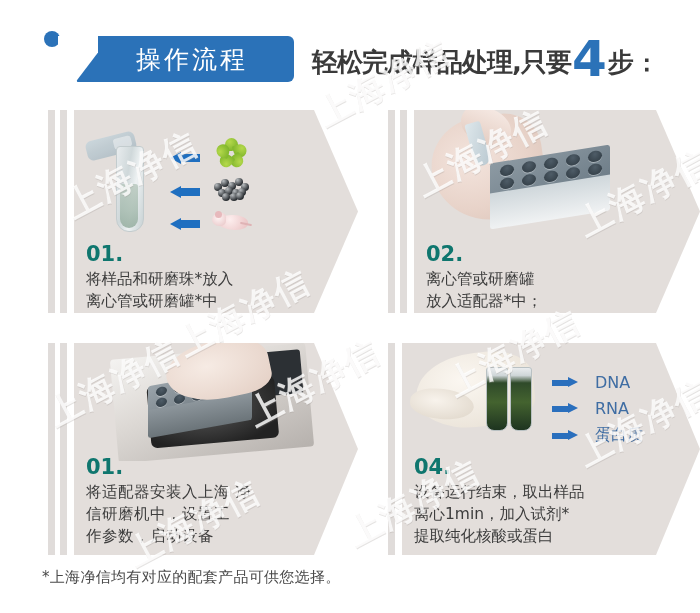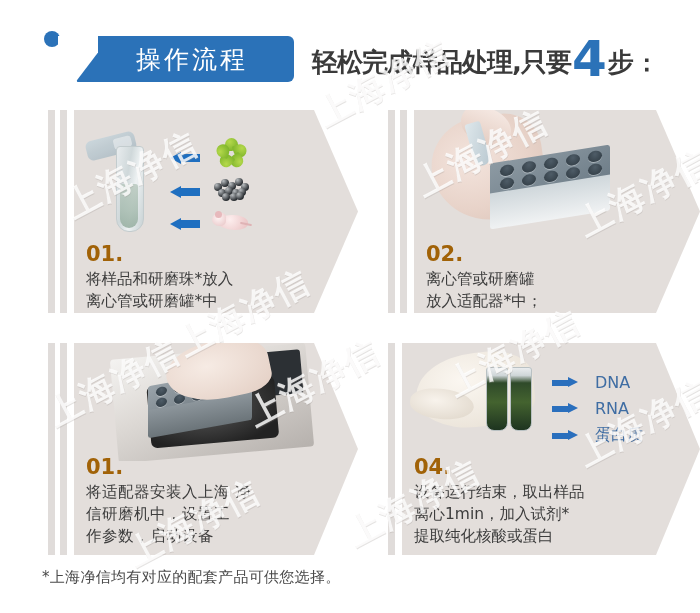--- a/index.html
+++ b/index.html
@@ -69,21 +69,21 @@
   .panel{
     position:absolute;top:0;height:100%;
     background:#e3dedb;
     overflow:hidden;
   }
   .panel.chev{clip-path:polygon(0 0,calc(100% - 44px) 0,100% 50%,calc(100% - 44px) 100%,0 100%);}
 
   .photo{position:absolute;overflow:hidden;}
 
   .num{
-    position:absolute;font-size:21px;font-weight:700;color:#a16207;
+    position:absolute;font-size:21px;font-weight:700;color:#0f766e;
     font-family:"DejaVu Sans","Liberation Sans",sans-serif;letter-spacing:0px;
   }
   .desc{
     position:absolute;font-size:15.5px;color:#3d3d3d;line-height:1.42;
     font-family:"DejaVu Sans","Liberation Sans",sans-serif;
   }
   .desc.wide{letter-spacing:0.5px;}
 
   
   .tube{position:absolute;left:38px;top:28px;width:34px;height:94px;}

